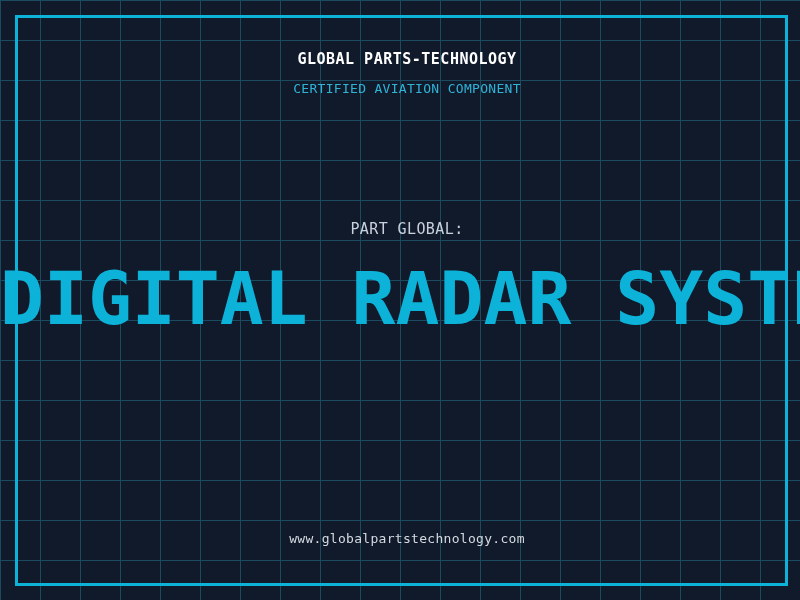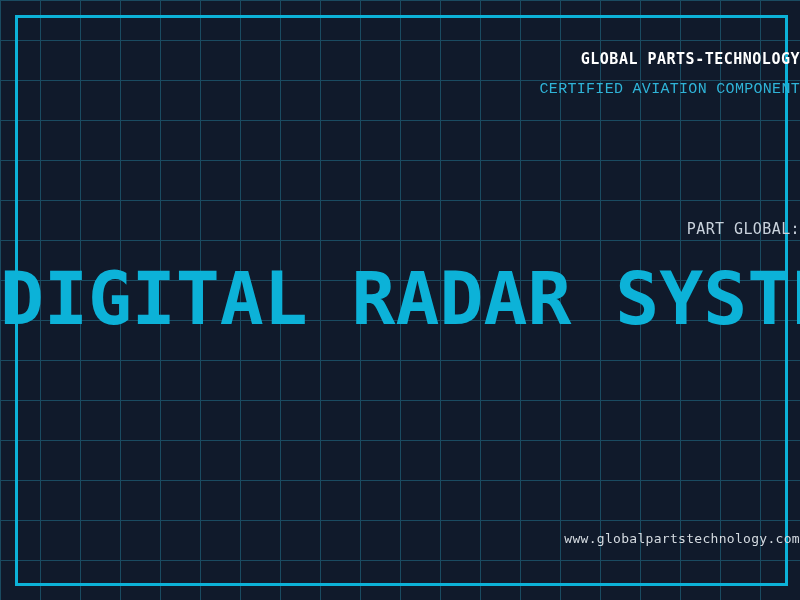--- a/index.html
+++ b/index.html
@@ -30,37 +30,36 @@
     width: 773px;
     height: 571px;
     border: 3px solid #0cb2d8;
     box-sizing: border-box;
     pointer-events: none;
   }
   .centered-line {
     position: absolute;
     left: 8px;
     right: 0;
-    text-align: right;
+    text-align: center;
     white-space: nowrap;
     margin-left: 6px;
   }
   .company-title {
     top: 50px;
     font-size: 15px;
     font-weight: bold;
     letter-spacing: 0.5px;
     color: #ffffff;
   }
   .cert-subtitle {
     top: 81px;
-    font-size: 15px;
+    font-size: 13px;
     letter-spacing: 0.3px;
     color: #2fb4d8;
-    font-family: Liberation Mono, monospace;
   }
   .part-number-label {
     top: 220px;
     font-size: 15px;
     letter-spacing: 0.4px;
     color: #c9d2dc;
   }
   .part-name-display {
     position: absolute;
     left: 0;

